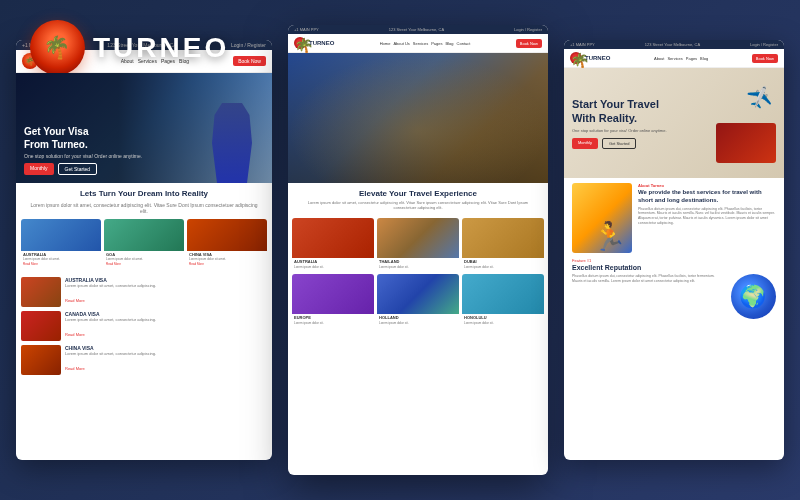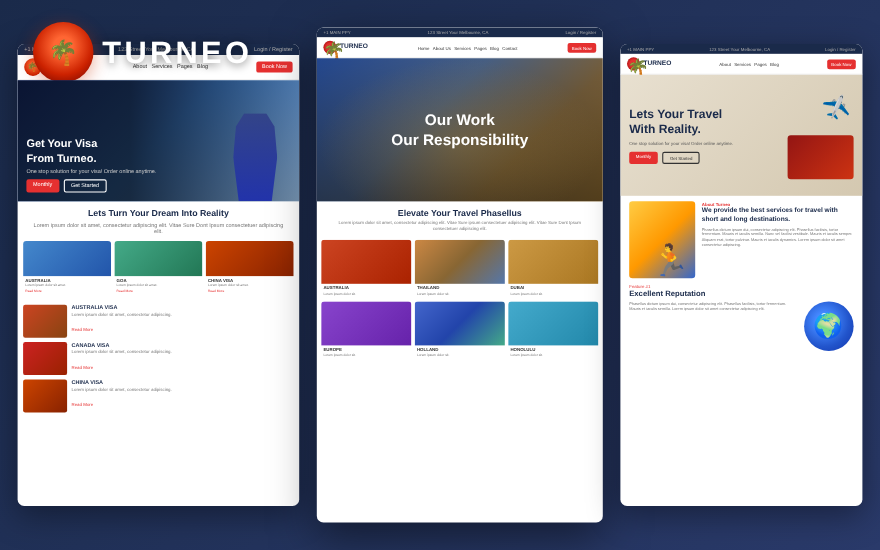--- a/index.html
+++ b/index.html
@@ -584,28 +584,24 @@
         <span class="center-nav-link">Services</span>
         <span class="center-nav-link">Pages</span>
         <span class="center-nav-link">Blog</span>
         <span class="center-nav-link">Contact</span>
       </div>
       <span class="center-btn-book">Book Now</span>
     </div>
 
     <div class="center-hero">
       <div class="center-hero-overlay"></div>
-      <div class="center-hero-title">
-        <span>Our Work</span><br>
-        <span>Our Responsibility</span>
-      </div>
     </div>
 
     <div class="center-elevate">
-      <div class="center-elevate-title">Elevate Your Travel Phasellus</div>
+      <div class="center-elevate-title">Elevate Your Travel Experience</div>
       <div class="center-elevate-text">Lorem ipsum dolor sit amet, consectetur adipiscing elit. Vitae Sure ipsum consectetuer adipiscing elit. Vitae Sure Dont Ipsum consectetuer adipiscing elit.</div>
     </div>
 
     <div class="center-grid">
       <div class="center-dest-item">
         <div class="center-dest-img bg-australia"></div>
         <div class="center-dest-label">AUSTRALIA</div>
         <div class="center-dest-desc">Lorem ipsum dolor sit.</div>
       </div>
       <div class="center-dest-item">
@@ -654,21 +650,21 @@
         <span class="right-nav-link">Services</span>
         <span class="right-nav-link">Pages</span>
         <span class="right-nav-link">Blog</span>
       </div>
       <span class="right-btn-book">Book Now</span>
     </div>
 
     <div class="right-hero">
       <div class="right-hero-content">
         <div class="right-hero-title">
-          <span>Lets Your Travel</span><br>
+          <span>Start Your Travel</span><br>
           <span>With Reality.</span>
         </div>
         <div class="right-hero-sub">One stop solution for your visa! Order online anytime.</div>
         <div class="right-hero-btns">
           <span class="right-hero-btn-p">Monthly</span>
           <span class="right-hero-btn-s">Get Started</span>
         </div>
       </div>
       <div class="right-hero-img">
         <div class="plane-deco">✈️</div>

